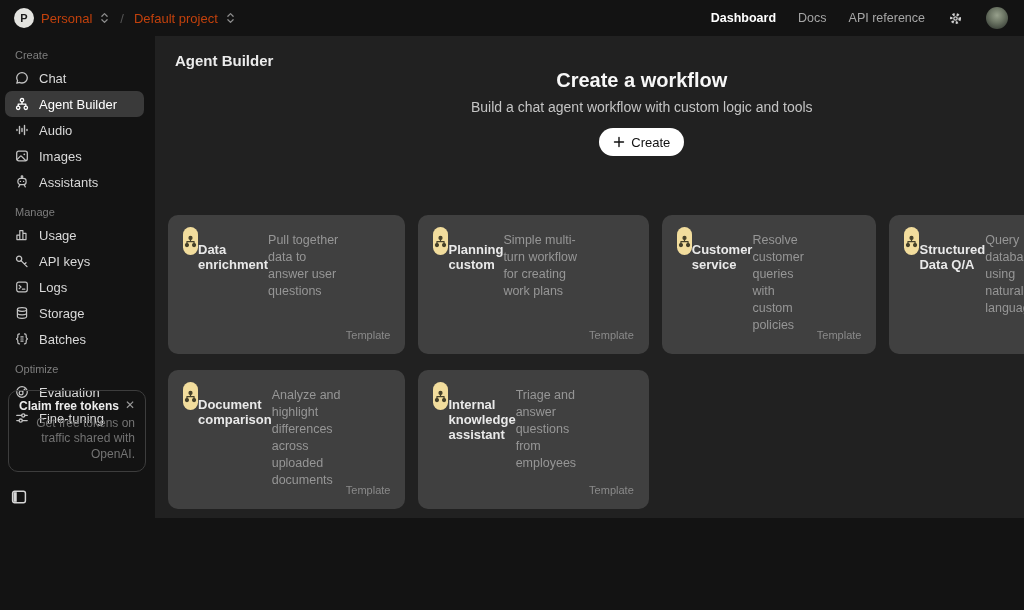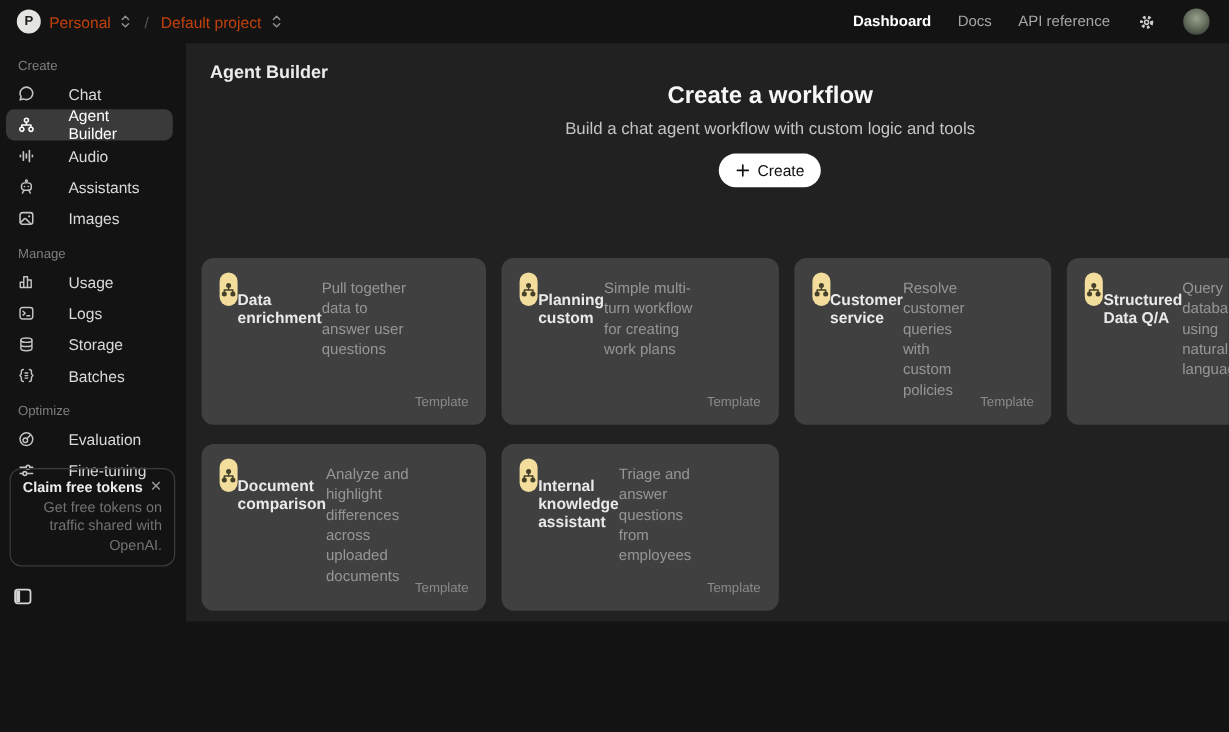--- a/index.html
+++ b/index.html
@@ -22,21 +22,21 @@
     background:radial-gradient(circle at 50% 38%, #97a08c 0%, #6e7766 40%, #454c42 75%, #2b302b 100%); }
 
   
   .layout { display:flex; height:482px; }
   .sidebar { width:155px; flex-shrink:0; position:relative; }
   .main { flex:1; background:#212121; }
 
   
   .sec-label { font-size:11px; color:#7e7e7e; padding:0 15px; margin:11px 0 4px; }
   .sec-label.first { margin-top:13px; }
-  .side-item { display:flex; align-items:center; gap:27px; height:26px; margin:0 11px 0 5px; padding:0 9px; border-radius:7px; color:#d9d9d9; font-size:13px; cursor:pointer; }
+  .side-item { display:flex; align-items:center; gap:9px; height:26px; margin:0 11px 0 5px; padding:0 9px; border-radius:7px; color:#d9d9d9; font-size:13px; cursor:pointer; }
   .side-item.active { background:#3a3a3a; color:#ffffff; }
   .sicon { width:16px; height:16px; color:#c4c4c4; flex-shrink:0; }
   .side-item.active .sicon { color:#ffffff; }
 
   .promo { position:absolute; left:8px; right:9px; bottom:46px; border:1px solid #3d3d3d; border-radius:10px; padding:8px 10px 9px;text-align:right; }
   .promo-row { display:flex; align-items:flex-start; justify-content:space-between; }
   .promo-title { font-size:12px; font-weight:700; color:#ececec; }
   .promo-close { font-size:12px; color:#9a9a9a; cursor:pointer; line-height:12px; }
   .promo-body { font-size:12px; color:#737373; line-height:15.5px; margin-top:3px; }
   .collapse-btn { position:absolute; left:10px; bottom:12px; width:18px; height:18px; color:#d6d6d6; cursor:pointer; }
@@ -108,45 +108,52 @@
         </svg>
       <span>Agent Builder</span>
     </div>
     <div class="side-item">
       <svg class="sicon" viewBox="0 0 16 16" fill="none" stroke="currentColor" stroke-width="1.4" stroke-linecap="round">
           <path d="M3 7.5v1M5.5 4.5v7M8 6.5v3M10.5 3.5v9M13 7.5v1"></path>
         </svg>
       <span>Audio</span>
     </div>
     <div class="side-item">
+      <svg class="sicon" viewBox="0 0 16 16" fill="none" stroke="currentColor" stroke-width="1.3" stroke-linecap="round" stroke-linejoin="round">
+          <rect x="2.7" y="3.2" width="10.6" height="9.6" rx="2"></rect>
+          <circle cx="10.3" cy="6.3" r="0.9" fill="currentColor" stroke="none"></circle>
+          <path d="M3 11.6l3.2-3.2c.4-.4 1-.4 1.4 0l3.8 3.8"></path>
+        </svg>
+      <span>Images</span>
+    </div>
+    <div class="side-item">
       <svg class="sicon" viewBox="0 0 16 16" fill="none" stroke="currentColor" stroke-width="1.2" stroke-linecap="round" stroke-linejoin="round">
           <circle cx="8" cy="2.7" r="0.8"></circle>
           <rect x="3.9" y="4.4" width="8.2" height="6.2" rx="2.6"></rect>
           <circle cx="6.4" cy="7.4" r="0.7" fill="currentColor" stroke="none"></circle>
           <circle cx="9.6" cy="7.4" r="0.7" fill="currentColor" stroke="none"></circle>
           <path d="M5.9 10.8l-1.2 2.1M10.1 10.8l1.2 2.1"></path>
         </svg>
       <span>Assistants</span>
     </div>
+
+    <div class="sec-label">Manage</div>
+
+    <div class="side-item">
+      <svg class="sicon" viewBox="0 0 16 16" fill="none" stroke="currentColor" stroke-width="1.2" stroke-linecap="round" stroke-linejoin="round">
+          <path d="M2.9 12.6V8.2h2.9v4.4M5.8 12.6V3.6h3.1v9M8.9 12.6V6.4h3.1v6.2M2.9 12.6h9.1"></path>
+        </svg>
+      <span>Usage</span>
+    </div>
     <div class="side-item">
       <svg class="sicon" viewBox="0 0 16 16" fill="none" stroke="currentColor" stroke-width="1.3" stroke-linecap="round" stroke-linejoin="round">
-          <rect x="2.7" y="3.2" width="10.6" height="9.6" rx="2"></rect>
-          <circle cx="10.3" cy="6.3" r="0.9" fill="currentColor" stroke="none"></circle>
-          <path d="M3 11.6l3.2-3.2c.4-.4 1-.4 1.4 0l3.8 3.8"></path>
-        </svg>
-      <span>Images</span>
-    </div>
-
-    <div class="sec-label">Manage</div>
-
-    <div class="side-item">
-      <svg class="sicon" viewBox="0 0 16 16" fill="none" stroke="currentColor" stroke-width="1.2" stroke-linecap="round" stroke-linejoin="round">
-          <path d="M2.9 12.6V8.2h2.9v4.4M5.8 12.6V3.6h3.1v9M8.9 12.6V6.4h3.1v6.2M2.9 12.6h9.1"></path>
-        </svg>
-      <span>Usage</span>
+          <circle cx="5.1" cy="5.7" r="2.6"></circle>
+          <path d="M7 7.6l6 6M10.6 11.2l1.4-1.4"></path>
+        </svg>
+      <span>API keys</span>
     </div>
     <div class="side-item">
       <svg class="sicon" viewBox="0 0 16 16" fill="none" stroke="currentColor" stroke-width="1.2" stroke-linecap="round" stroke-linejoin="round">
           <rect x="2.7" y="3.2" width="10.6" height="9.6" rx="2"></rect>
           <path d="M5.2 6.4L7 8l-1.8 1.6M8.4 10.2h2.4"></path>
         </svg>
       <span>Logs</span>
     </div>
     <div class="side-item">
       <svg class="sicon" viewBox="0 0 16 16" fill="none" stroke="currentColor" stroke-width="1.2" stroke-linecap="round" stroke-linejoin="round">

